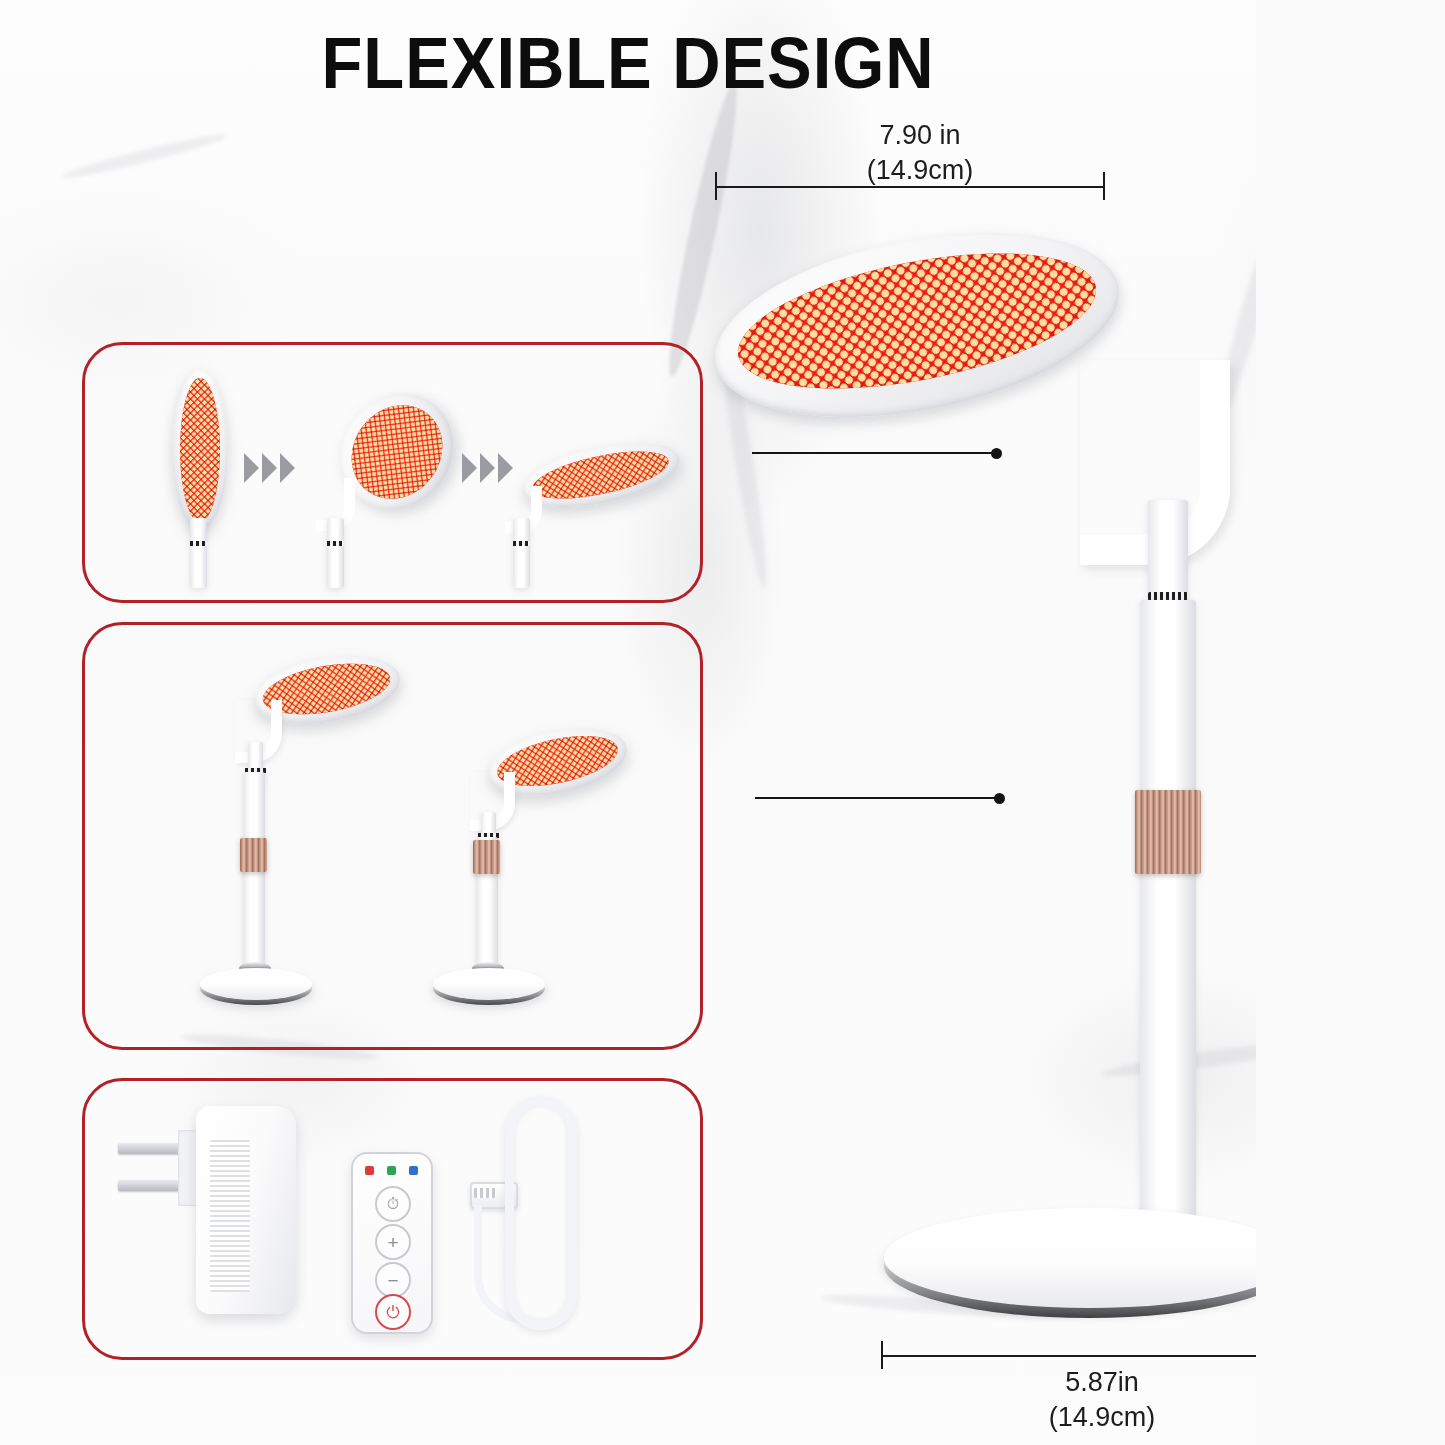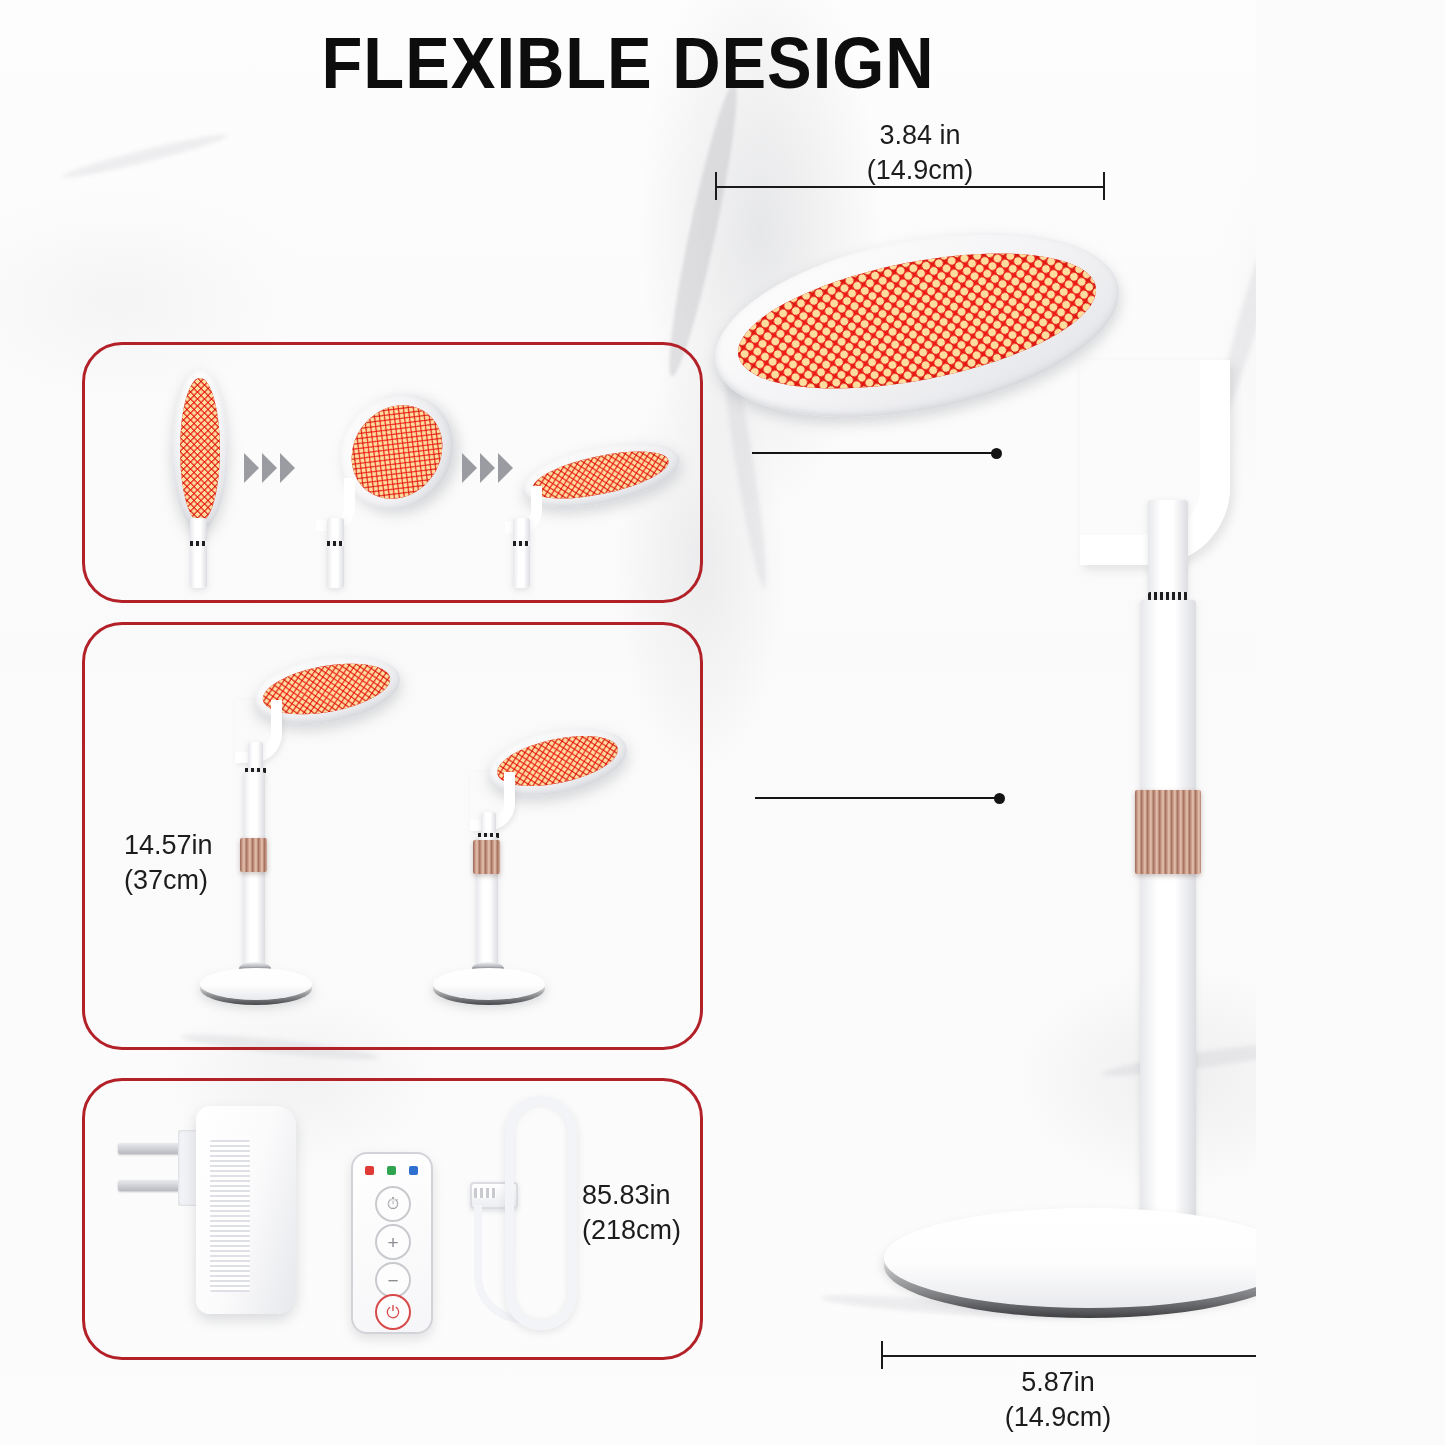--- a/index.html
+++ b/index.html
@@ -211,35 +211,35 @@
   <div class="vein2" style="left:735px;top:330px;width:18px;height:260px;transform:rotate(-9deg);"></div>
   <div class="vein2" style="left:1240px;top:200px;width:20px;height:230px;transform:rotate(16deg);"></div>
   <div class="vein2" style="left:1100px;top:1050px;width:230px;height:16px;transform:rotate(-8deg);"></div>
   <div class="vein2" style="left:180px;top:1040px;width:200px;height:14px;transform:rotate(6deg);"></div>
   <div class="vein2" style="left:60px;top:150px;width:170px;height:12px;transform:rotate(-14deg);"></div>
   <div class="vein2" style="left:820px;top:1300px;width:260px;height:14px;transform:rotate(4deg);"></div>
 
   <div class="title">FLEXIBLE DESIGN</div>
 
   <div class="dim" style="left:790px;top:118px;width:260px;">
-    <div>3.84 in</div>
+    <div>7.90 in</div>
     <div>(14.9cm)</div>
   </div>
   <div class="hrule" style="left:715px;top:186px;width:390px;"></div>
   <div class="tick-v" style="left:715px;top:172px;height:28px;"></div>
   <div class="tick-v" style="left:1103px;top:172px;height:28px;"></div>
 
   <div class="vrule" style="left:1297px;top:263px;height:1028px;"></div>
   <div class="tick-h" style="left:1283px;top:263px;width:28px;"></div>
   <div class="tick-h" style="left:1283px;top:1289px;width:28px;"></div>
 
   <div class="hrule" style="left:881px;top:1355px;width:416px;"></div>
   <div class="tick-v" style="left:881px;top:1341px;height:28px;"></div>
   <div class="tick-v" style="left:1295px;top:1341px;height:28px;"></div>
-  <div class="dim" style="left:928px;top:1365px;width:260px;">
+  <div class="dim" style="left:972px;top:1365px;width:260px;">
     <div>5.87in</div>
     <div>(14.9cm)</div>
   </div>
 
   <div class="leader" style="left:752px;top:452px;width:245px;"></div>
   <div class="leader-dot" style="left:991px;top:448px;"></div>
   <div class="leader" style="left:755px;top:797px;width:245px;"></div>
   <div class="leader-dot" style="left:994px;top:793px;"></div>
 
   <div class="lamp" style="left:0;top:0;width:1445px;height:1445px;">
@@ -318,24 +318,20 @@
                 border-right:11px solid #ffffff;border-bottom:11px solid #ffffff;
                 border-radius:0 0 30px 0;box-shadow:2px 2px 5px rgba(150,152,158,.18);"></div>
     <div class="pole" style="left:248px;top:742px;width:15px;height:38px;"></div>
     <div class="seg" style="left:245px;top:768px;width:21px;height:5px;"></div>
     <div class="pole" style="left:243px;top:772px;width:22px;height:200px;"></div>
     <div class="collar" style="left:240px;top:838px;width:27px;height:34px;"></div>
     <div class="hub" style="left:239px;top:962px;width:32px;height:13px;"></div>
     <div class="base-rim" style="left:200px;top:972px;width:112px;height:33px;"></div>
     <div class="base" style="left:200px;top:968px;width:112px;height:32px;"></div>
   </div>
-  <div class="dim left" style="left:124px;top:828px;width:160px;">
-    <div>14.57in</div>
-    <div>(37cm)</div>
-  </div>
 
   <div class="lamp">
     <div class="head-rim" style="left:487px;top:731px;width:141px;height:62px;transform:rotate(-12deg);"></div>
     <div class="head-face" style="left:496px;top:739px;width:123px;height:44px;transform:rotate(-12deg);">
       <div class="leds" style="background-size:7px 7px,7px 7px;background-position:0 0,3.5px 3.5px;"></div>
     </div>
     <div style="position:absolute;left:470px;top:772px;width:34px;height:48px;
                 border-right:11px solid #ffffff;border-bottom:11px solid #ffffff;
                 border-radius:0 0 28px 0;box-shadow:2px 2px 5px rgba(150,152,158,.18);"></div>
     <div class="pole" style="left:481px;top:812px;width:15px;height:28px;"></div>
@@ -376,18 +372,14 @@
     </div>
   </div>
 
   <div>
     <div class="usb-head" style="left:470px;top:1182px;width:44px;height:23px;"></div>
     <div class="usb-tip" style="left:474px;top:1188px;width:22px;height:10px;"></div>
     <div class="usb-lead" style="left:474px;top:1205px;width:40px;height:110px;"></div>
     <div class="usb-cord" style="left:505px;top:1096px;width:54px;height:216px;"></div>
   </div>
 
-  <div class="dim left" style="left:582px;top:1178px;width:170px;">
-    <div>85.83in</div>
-    <div>(218cm)</div>
-  </div>
 
 </div>
 
 </body></html>

